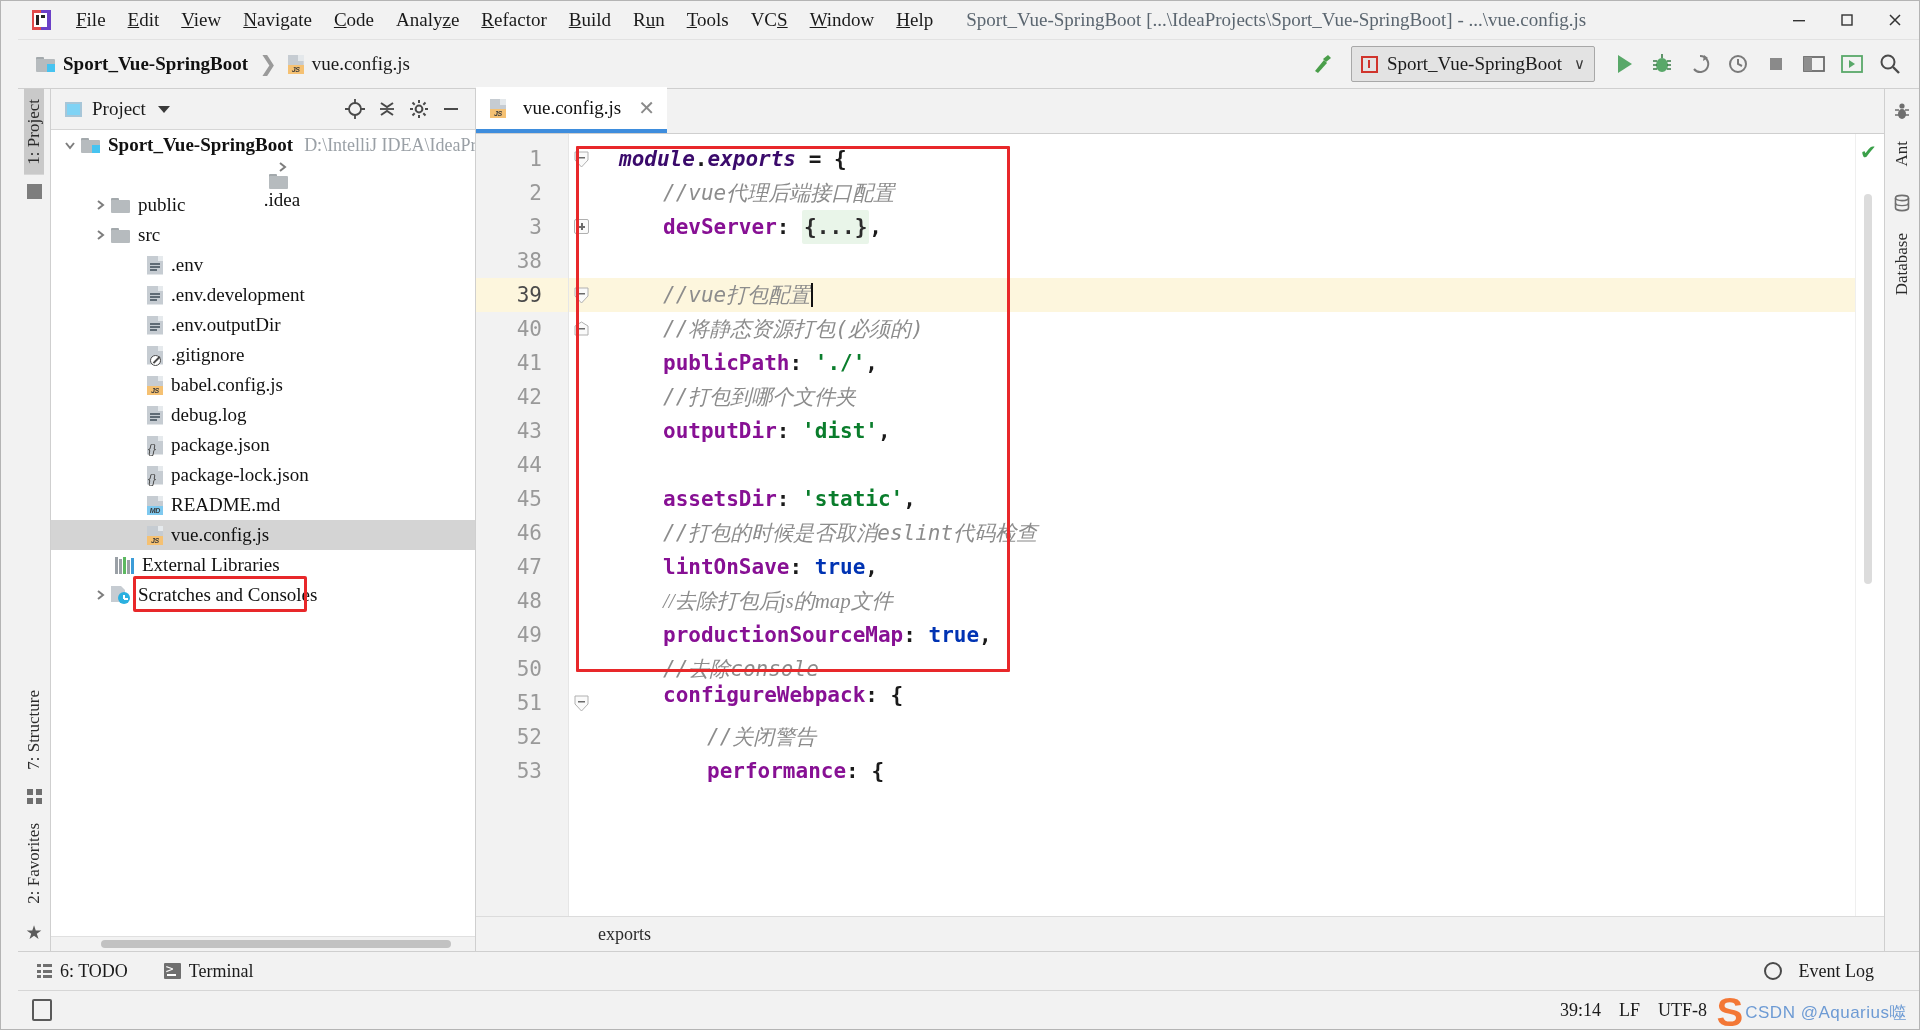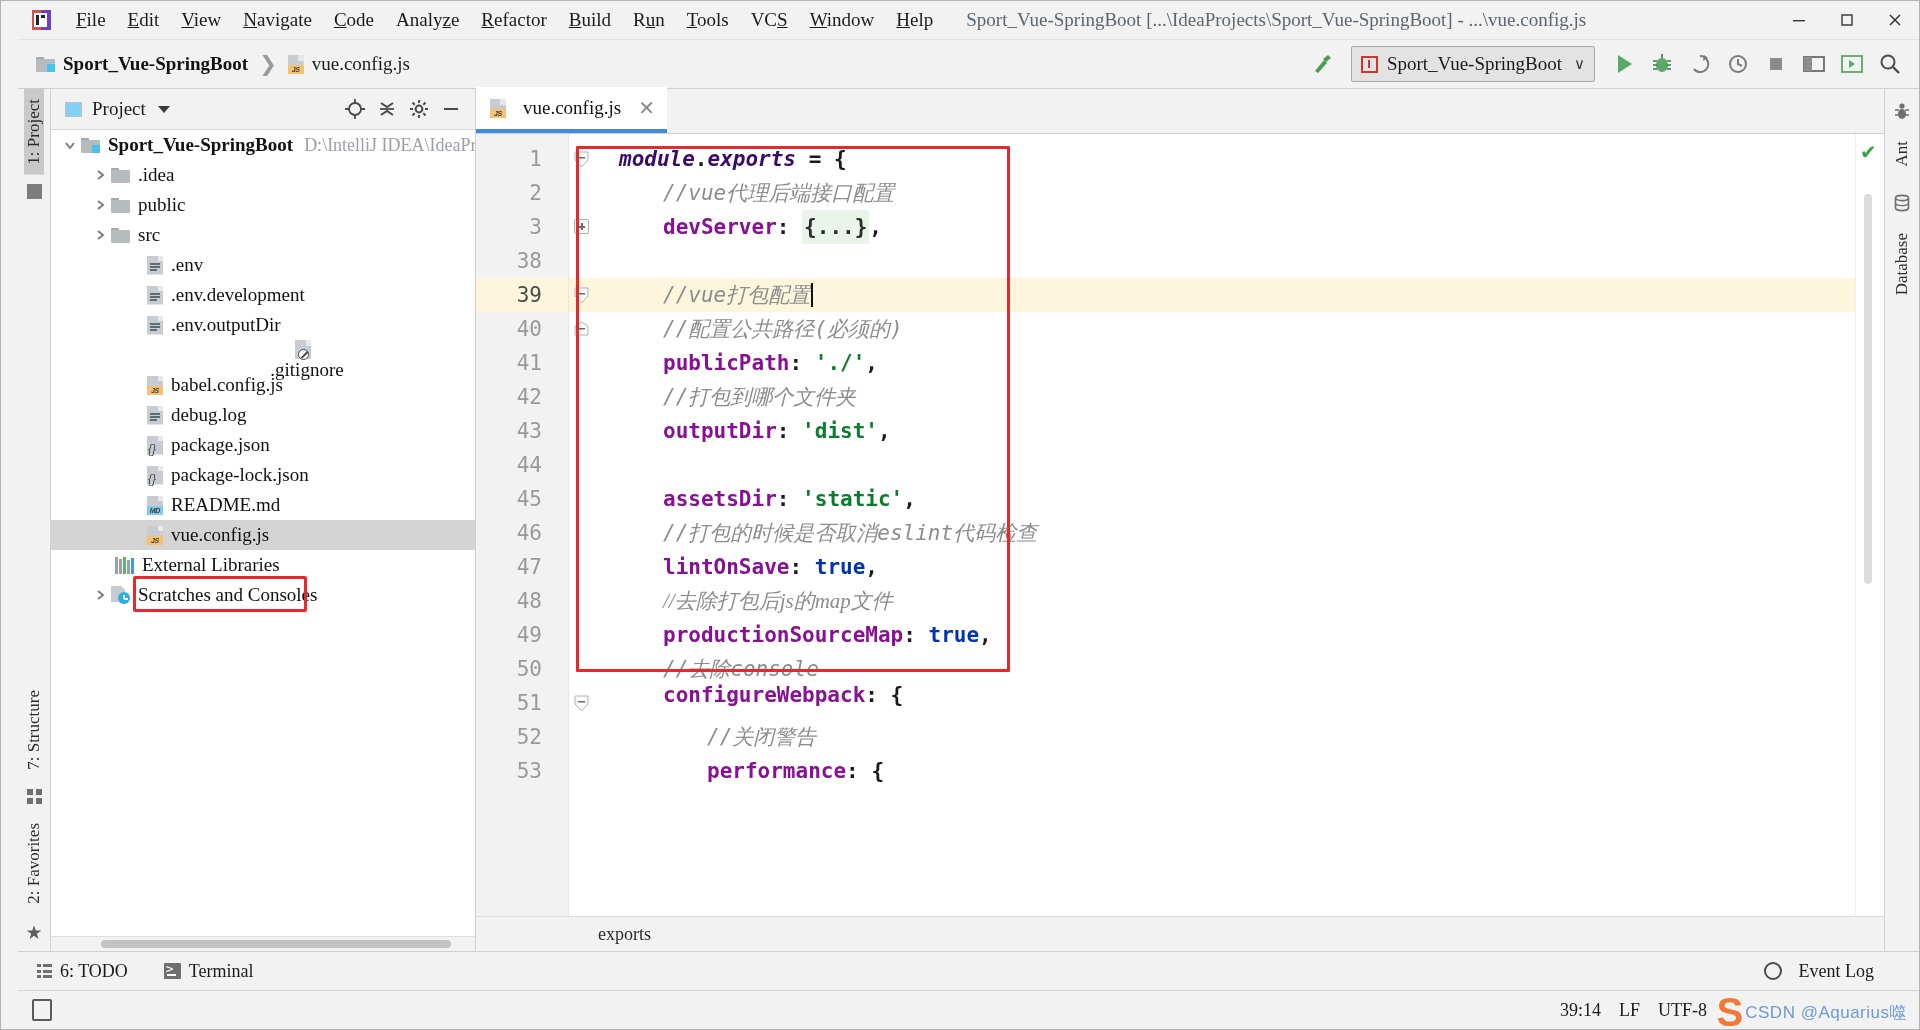--- a/index.html
+++ b/index.html
@@ -466,21 +466,21 @@
           </span>
           <span class="ico-folder tico">
               <i class="tab"></i>
               <i class="bd"></i>
               <i class="mk"></i>
             </span>
           <span class="tlabel bold">Sport_Vue-SpringBoot</span>
           <span class="tpath">D:\IntelliJ IDEA\IdeaProj</span>
         </div>
 
-        <div class="trow" style="padding-left: 38px; position: absolute; left: 0px; right: 0px; top: 30px;">
+        <div class="trow" style="padding-left: 38px; position: absolute; left: 0px; right: 0px; top: 30px; flex-direction: column;">
           <span class="tarrow">
             <svg width="14" height="14" viewBox="0 0 14 14">
                 <path d="M5 3 L10 7 L5 11" fill="none" stroke="#7d7d7d" stroke-width="2"></path>
               </svg>
           </span>
           <span class="ico-folder tico">
               <i class="tab"></i>
               <i class="bd" style="background:#b6bbbe"></i>
             </span>
           <span class="tlabel">.idea</span>
@@ -532,21 +532,21 @@
 
         <div class="trow" style="padding-left: 96px; position: absolute; left: 0px; right: 0px; top: 180px;">
           <span class="fi tico">
               <i class="pg"></i>
               <i class="fold"></i>
               <i class="lines"></i>
             </span>
           <span class="tlabel">.env.outputDir</span>
         </div>
 
-        <div class="trow" style="padding-left: 96px; position: absolute; left: 0px; right: 8px; top: 210px; flex-direction: column;">
+        <div class="trow" style="padding-left: 96px; position: absolute; left: 0px; right: 8px; top: 210px;">
           <span class="fi tico">
               <i class="pg"></i>
               <i class="fold"></i>
               <i class="ban"></i>
             </span>
           <span class="tlabel">.gitignore</span>
         </div>
 
         <div class="trow" style="padding-left: 96px; position: absolute; left: 0px; right: 0px; top: 240px;">
           <span class="fi tico">
@@ -695,21 +695,21 @@
               </svg>
             </div>
           </div>
         <div class="code" id="codearea">
             <div class="cline" style="top: 8px; padding-left: 26px;"><span class="ital">module</span><span class="punc">.</span><span class="ital">exports</span><span class="punc"> = </span><span class="punc">{</span></div>
             <div class="cline" style="top: 42px; padding-left: 70px;"><span class="cmt">//vue代理后端接口配置</span></div>
             <div class="cline" style="top: 76px; padding-left: 70px; text-align: center;"><span class="prop">devServer</span><span class="punc">: </span><span class="fold-ph">{...}</span><span class="punc">,</span></div>
             <div class="cline" style="top: 110px; padding-left: 26px;"></div>
             <div class="hl-row" style="top: 144px;"></div>
             <div class="cline" style="top: 144px; padding-left: 70px;"><span class="cmt">//vue打包配置</span><span style="display: inline-block; width: 2px; height: 24px; background: rgb(17, 17, 17); vertical-align: middle; margin-left: 1px;"></span></div>
-            <div class="cline" style="top: 178px; padding-left: 70px;"><span class="cmt">//配置公共路径(必须的)</span></div>
+            <div class="cline" style="top: 178px; padding-left: 70px;"><span class="cmt">//将静态资源打包(必须的)</span></div>
             <div class="cline" style="top: 212px; padding-left: 70px;"><span class="prop">publicPath</span><span class="punc">: </span><span class="str">'./'</span><span class="punc">,</span></div>
             <div class="cline" style="top: 246px; padding-left: 70px;"><span class="cmt">//打包到哪个文件夹</span></div>
             <div class="cline" style="top: 280px; padding-left: 70px;"><span class="prop">outputDir</span><span class="punc">: </span><span class="str">'dist'</span><span class="punc">,</span></div>
             <div class="cline" style="top: 348px; padding-left: 70px;"><span class="prop">assetsDir</span><span class="punc">: </span><span class="str">'static'</span><span class="punc">,</span></div>
             <div class="cline" style="top: 382px; padding-left: 70px;"><span class="cmt">//打包的时候是否取消eslint代码检查</span></div>
             <div class="cline" style="top: 416px; padding-left: 70px;"><span class="prop">lintOnSave</span><span class="punc">: </span><span class="bool">true</span><span class="punc">,</span></div>
             <div class="cline" style="top: 450px; padding-left: 70px; font-family: Liberation Serif, serif;"><span class="cmt">//去除打包后js的map文件</span></div>
             <div class="cline" style="top: 484px; padding-left: 70px;"><span class="prop">productionSourceMap</span><span class="punc">: </span><span class="bool">true</span><span class="punc">,</span></div>
             <div class="cline" style="top: 518px; padding-left: 70px;"><span class="cmt">//去除console</span></div>
             <div class="cline" style="top: 528px; padding-left: 70px; margin-top: 16px;"><span class="prop">configureWebpack</span><span class="punc">: </span><span class="punc">{</span></div>

